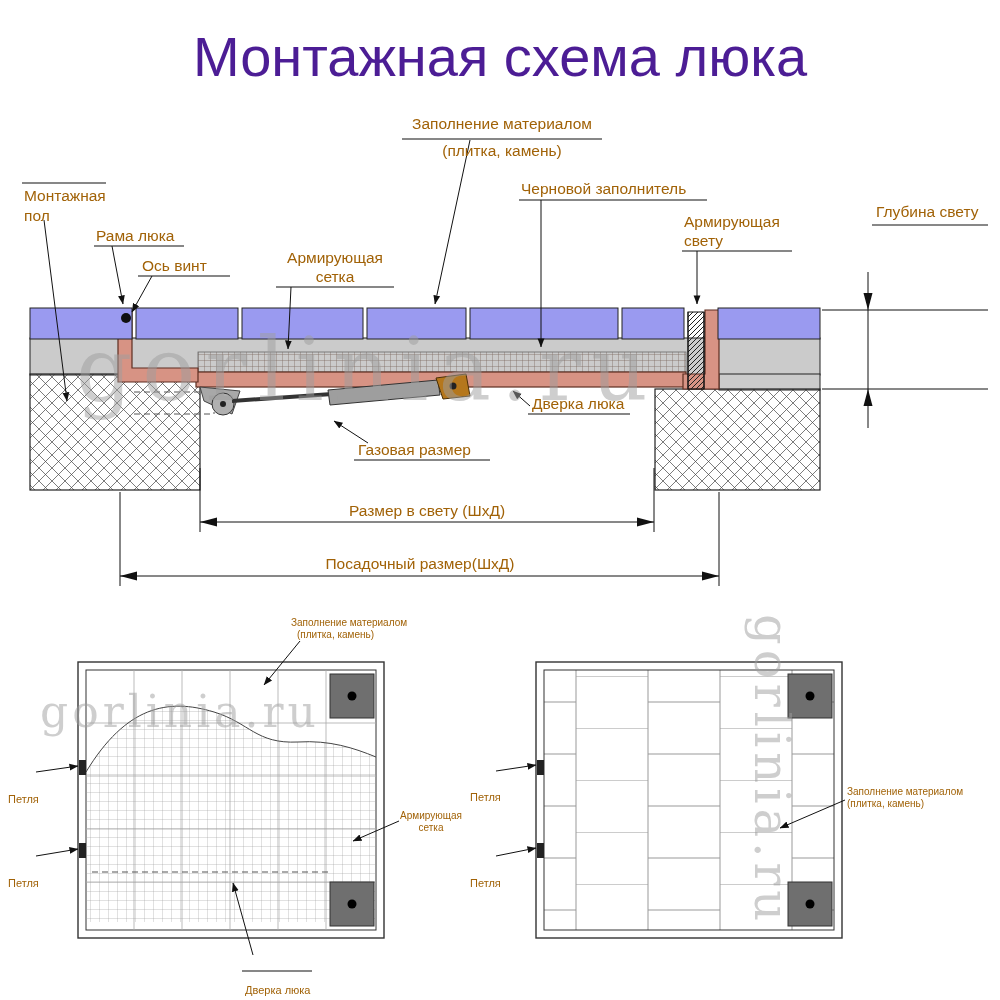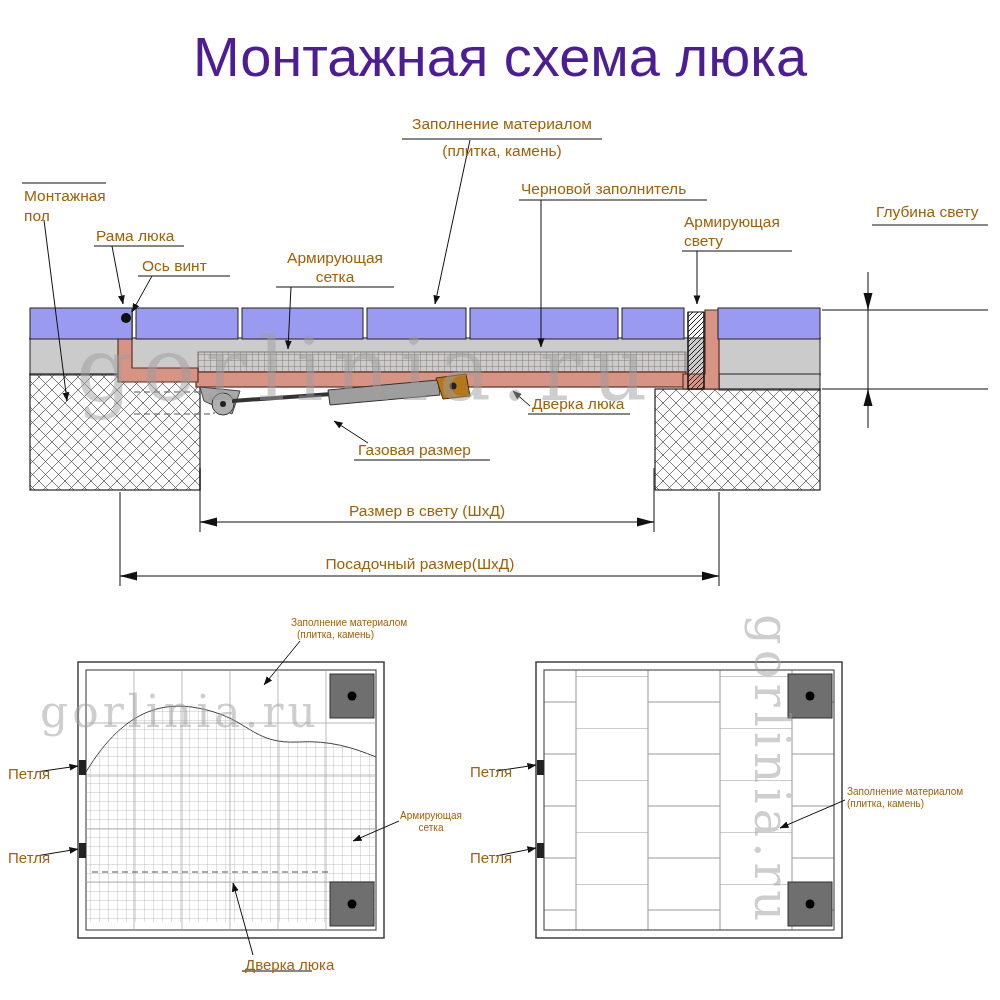--- a/index.html
+++ b/index.html
@@ -17,21 +17,21 @@
   .wm.main { left:76px; top:318px; font-size:88px; letter-spacing:10px; }
   .wm.plan-l { left:40px; top:686px; font-size:44px; letter-spacing:4px; }
   .wm.plan-r { left:800px; top:614px; font-size:48px; letter-spacing:5px;
                transform:rotate(90deg); transform-origin:left top; }
   .title {
     position:absolute; z-index:3; left:0; top:24px; width:100%;
     text-align:center; font-size:56px; color:#4c1d95;
   }
   .lbl { position:absolute; z-index:3; font-size:15.5px; line-height:1.2; white-space:nowrap; color:#a16207; }
   .lbl.center { text-align:center; }
-  .lbl.small { font-size:15px; }
+  .lbl.small { font-size:11px;margin-top:28px; }
   .lbl.tiny { font-size:10px; }
   
   .ln   { stroke:#111; stroke-width:1; }
   .ul   { stroke:#111; stroke-width:1.1; }
   .ld   { stroke:#111; stroke-width:1; fill:none; marker-end:url(#arr); }
   .dim  { stroke:#111; stroke-width:1; }
   .tile { fill:var(--tile-fill,#9a9af0); stroke:#222; stroke-width:1; }
   .screed { fill:var(--screed-fill,#cbcbcb); stroke:#222; stroke-width:1; }
   .xh   { fill:url(#xhatch); stroke:#222; stroke-width:1.2; }
   .meshs{ fill:url(#meshp); stroke:#666; stroke-width:.8; }

